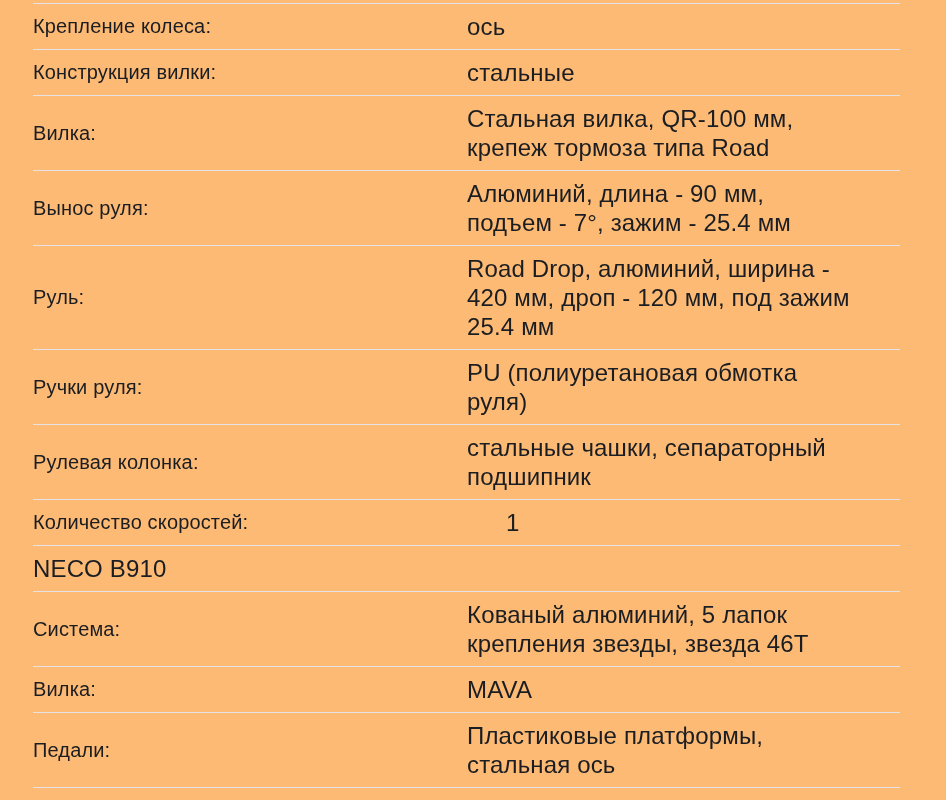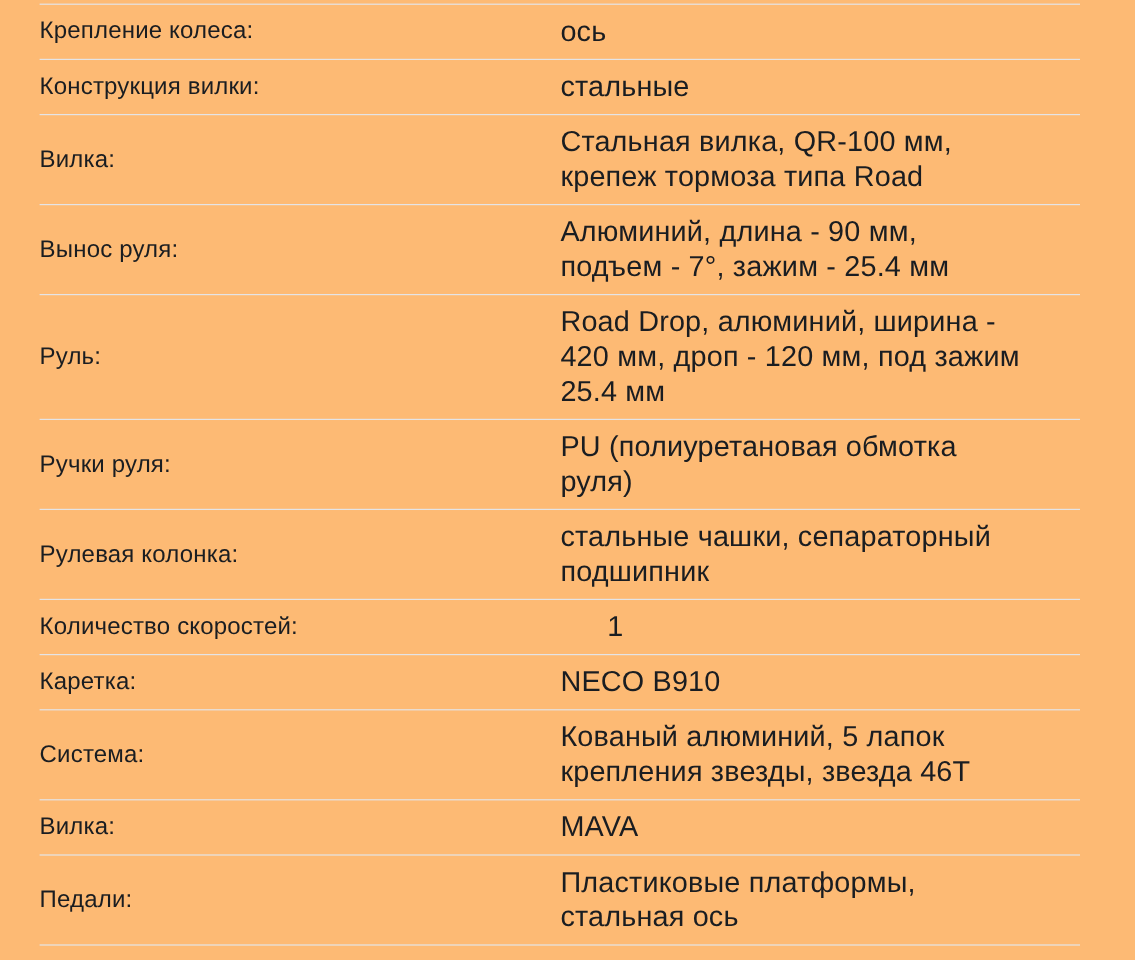--- a/index.html
+++ b/index.html
@@ -86,21 +86,20 @@
     <div class="spec-value">стальные чашки, сепараторный
 подшипник</div>
   </div>
 
   <div class="spec-row" style="border-bottom-color: rgb(228, 228, 230); gap: 39px;">
     <div class="spec-label">Количество скоростей:</div>
     <div class="spec-value">1</div>
   </div>
 
   <div class="spec-row" style="border-bottom-color: rgb(228, 228, 230);">
-    <div class="spec-label">Каретка:</div>
     <div class="spec-value">NECO B910</div>
   </div>
 
   <div class="spec-row" style="border-bottom-color: rgb(228, 228, 230);">
     <div class="spec-label">Система:</div>
     <div class="spec-value">Кованый алюминий, 5 лапок
 крепления звезды, звезда 46T</div>
   </div>
 
   <div class="spec-row" style="border-bottom-color: rgb(228, 228, 230);">

